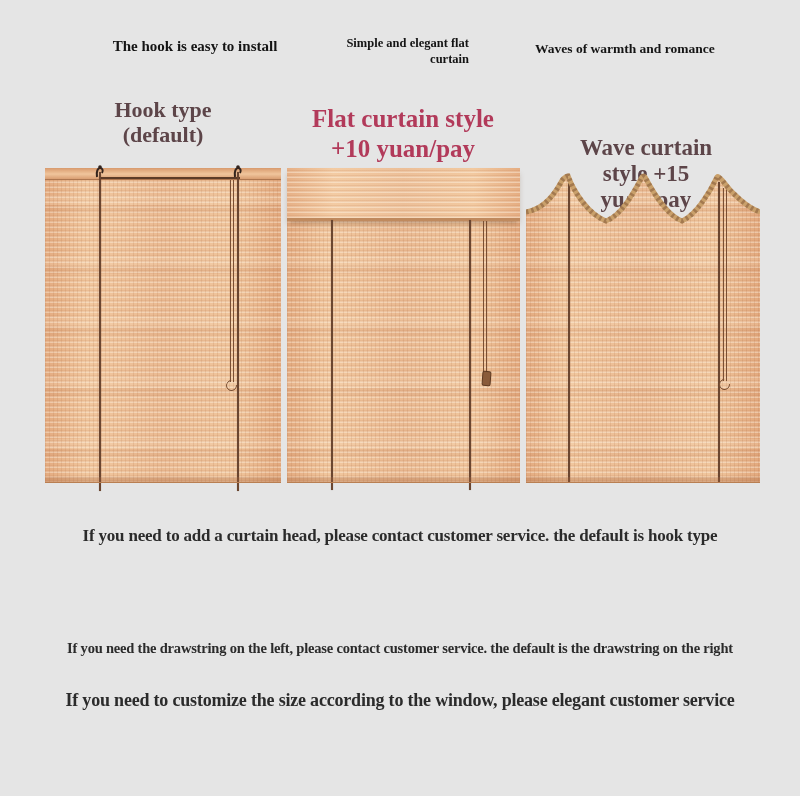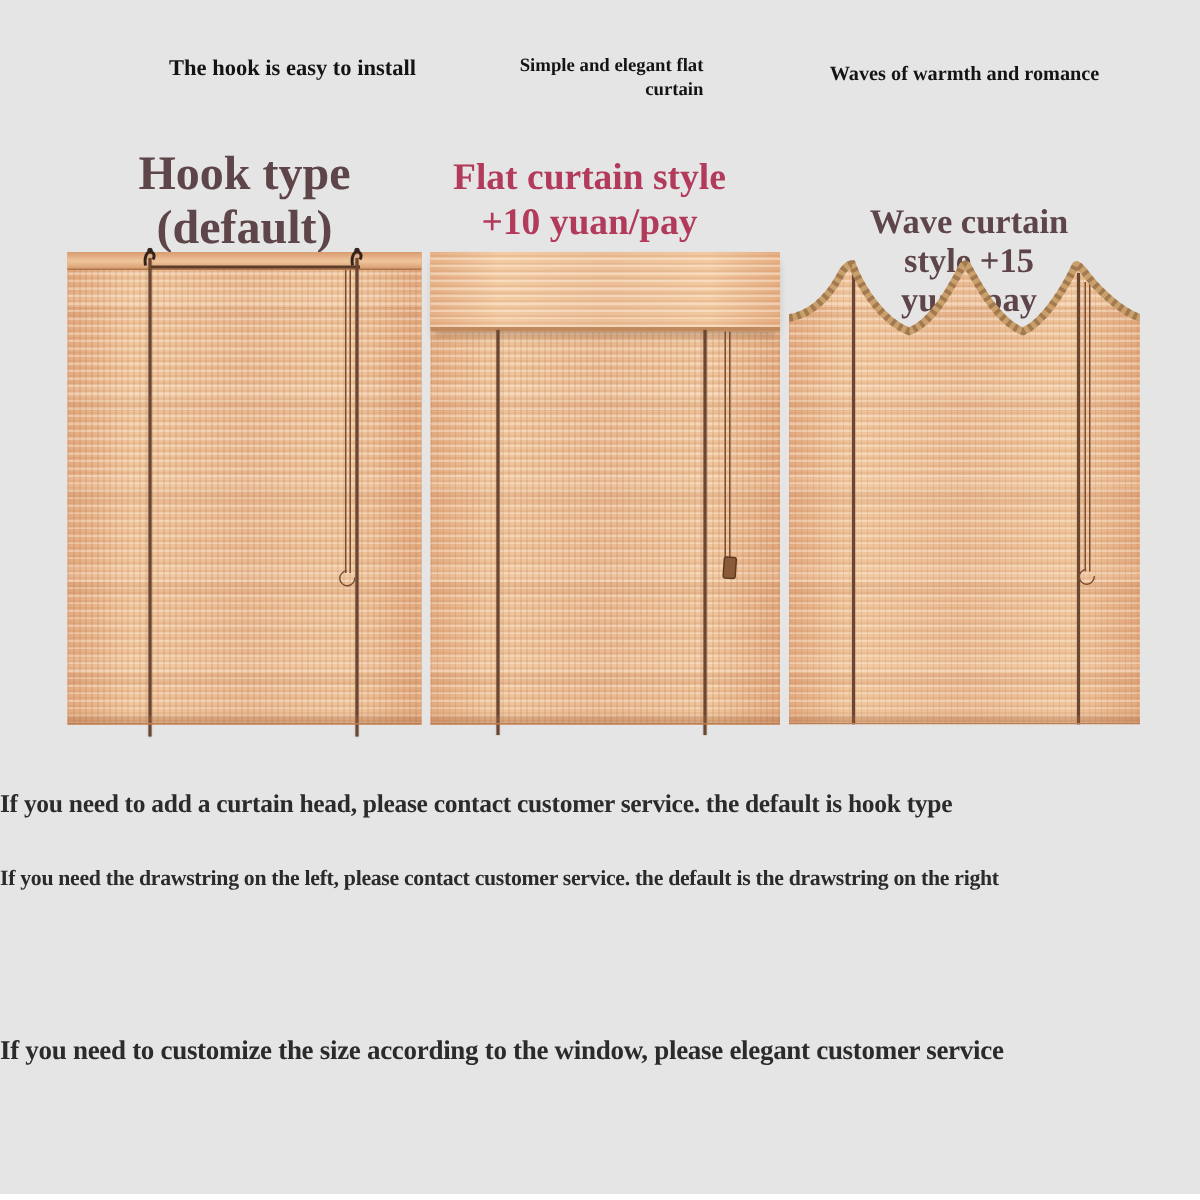--- a/index.html
+++ b/index.html
@@ -4,25 +4,25 @@
 <style>
   html,body{margin:0;padding:0;background:#ffffff;}
   .stage{
     position:relative;width:800px;height:796px;margin:0 auto;background:#e5e5e5;
     font-family:Liberation Serif, serif;overflow:hidden;
   }
   
   .tagline{position:absolute;font-weight:bold;color:#141414;}
   .tagline-1{left:90px;top:38px;width:210px;text-align:center;font-size:15px;}
   .tagline-2{left:327px;top:36px;width:142px;text-align:right;font-size:12.5px;line-height:1.25;}
-  .tagline-3{left:535px;top:41px;width:216px;text-align:center;font-size:13.5px;}
+  .tagline-3{left:535px;top:41px;width:216px;text-align:left;font-size:13.5px;}
   
   .heading{position:absolute;font-weight:bold;text-align:center;white-space:pre-line;}
-  .heading-1{left:45px;top:98px;width:236px;font-size:32px;line-height:1.12;color:#5d4549;}
-  .heading-2{left:265px;top:104px;width:256px;font-size:25px;line-height:1.2;color:#b23a5a;}
+  .heading-1{left:45px;top:98px;width:236px;font-size:22px;line-height:1.12;color:#5d4549;}
+  .heading-2{left:275px;top:104px;width:256px;font-size:25px;line-height:1.2;color:#b23a5a;}
   .heading-3{left:540px;top:98px;width:212px;font-size:23px;line-height:1.12;color:#5d4549;margin-top:37px;}
   
   .panel{position:absolute;top:168px;height:315px;}
   .panel-1{left:45px;width:236px;}
   .panel-2{left:287px;width:233px;}
   .panel-3{left:526px;width:234px;}
   .bamboo{
     background-color:#ecbf98;
     background-image:
       repeating-linear-gradient(90deg, rgba(173,110,70,.16) 0 1px, rgba(255,255,255,0) 1px 4px),
@@ -53,23 +53,23 @@
         background-image:
           repeating-linear-gradient(0deg, rgba(255,246,232,.42) 0 1px, rgba(196,130,88,.17) 2px 3px, rgba(255,255,255,0) 3px 5px),
           linear-gradient(90deg,#e6b086 0%, #f3cba3 20%, #ecbf98 50%, #f2c9a0 80%, #e5ad82 100%);
         background-color:#ecbf98;}
   
   .wave-body{
     clip-path: path('M0,44 C12,42 24,34 34,16 C36,11 40,8 42,8 C48,24 62,46 80,53 C96,47 108,24 116,9 C117,8 118,8 119,9 C127,24 140,47 156,53 C170,47 184,24 191,9 C192,8 193,9 196,12 C206,26 222,40 234,44 L234,315 L0,315 Z');
   }
   .wave-trim{position:absolute;left:0;top:0;}
   
-  .note{position:absolute;left:0;width:800px;font-weight:bold;color:#2b2b2b;letter-spacing:-0.2px;}
+  .note{position:absolute;left:0;width:800px;text-align:center;font-weight:bold;color:#2b2b2b;letter-spacing:-0.2px;}
   .note-1{top:526px;font-size:17px;}
-  .note-2{top:578px;font-size:14.5px;}
+  .note-2{top:640px;font-size:14.5px;}
   .note-3{top:690px;font-size:18px;}
 </style>
 </head>
 <body>
 
 <div class="stage">
 
   <div class="tagline tagline-1">The hook is easy to install</div>
   <div class="tagline tagline-2">Simple and elegant flat curtain</div>
   <div class="tagline tagline-3">Waves of warmth and romance</div>

